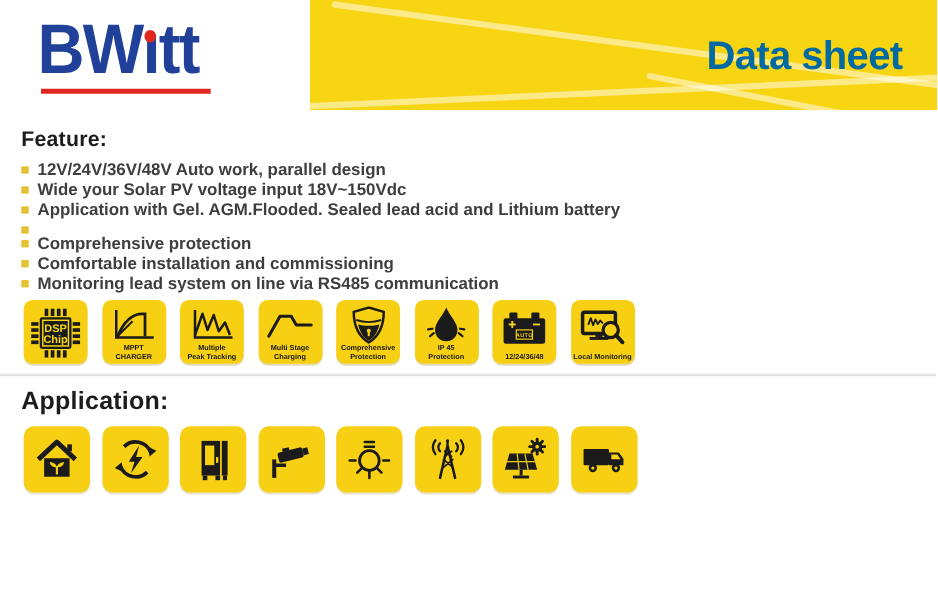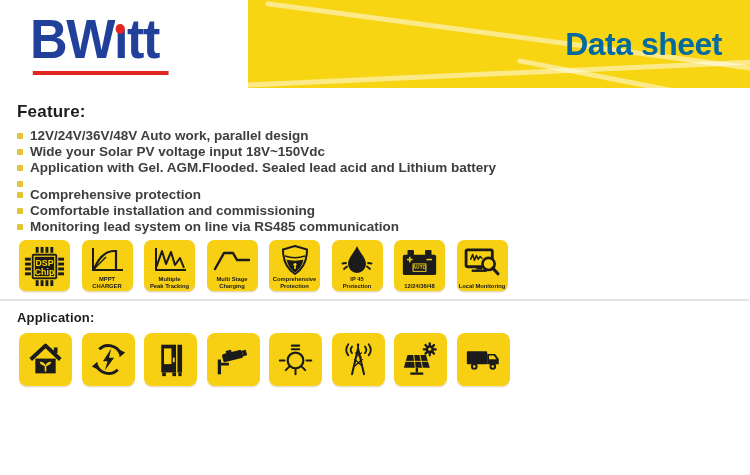--- a/index.html
+++ b/index.html
@@ -20,21 +20,21 @@
   .stripe{position:absolute;background:rgba(255,255,255,.5);height:5px;border-radius:2px;}
   .s1{width:640px;left:18px;top:1px;transform:rotate(7.6deg);transform-origin:left top;}
   .s2{width:580px;left:-12px;top:83px;transform:rotate(-2.6deg);transform-origin:left top;}
   .s3{width:320px;left:270px;top:58px;transform:rotate(11deg);transform-origin:left top;}
   .banner-title{position:absolute;right:28px;top:26px;font-size:32px;font-weight:bold;
         color:#0369a1;letter-spacing:-.5px;}
 
   
   main{padding:10px 0 0 17px;}
   .sec-title{margin:0;font-size:17px;font-weight:bold;color:#1c1c1c;letter-spacing:.2px;}
-  .sec-title.app{font-size:13px;}
+  .sec-title.app{font-size:20px;}
 
   ul.features{list-style:none;margin:6px 0 0 0;padding:0;}
   ul.features li{display:flex;align-items:flex-start;line-height:15.9px;font-weight:bold;}
   .bullet{flex:0 0 auto;width:6px;height:6px;margin:5px 7px 0 0;background:#E4C335;border-radius:1px;}
   .ftext{font-size:13.5px;color:#3e3e3e;}
 
   .icon-row{display:flex;}
   .ficons{gap:11.5px;margin:6px 0 0 2px;}
   .ficon{width:51px;height:51px;background:#F7D013;border-radius:7px;box-sizing:border-box;
          padding:3px 2px 2.5px;display:flex;flex-direction:column;align-items:center;

